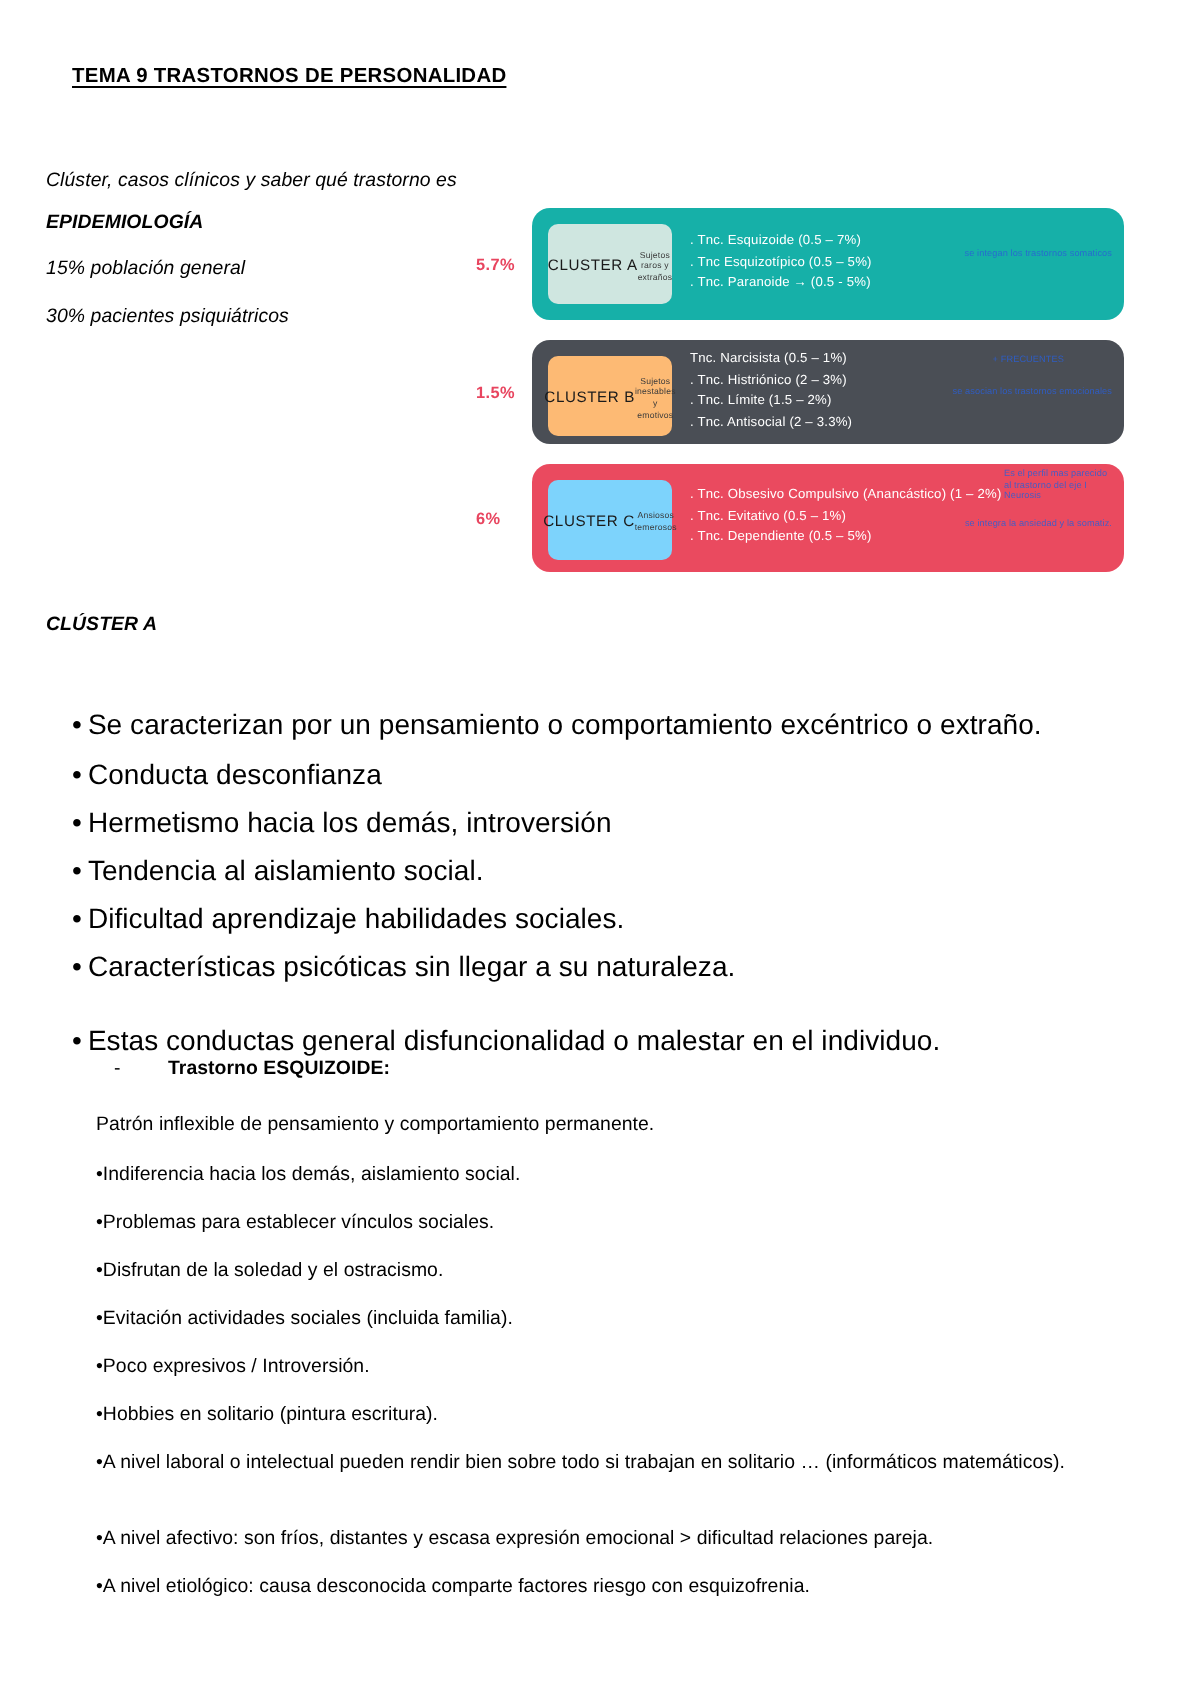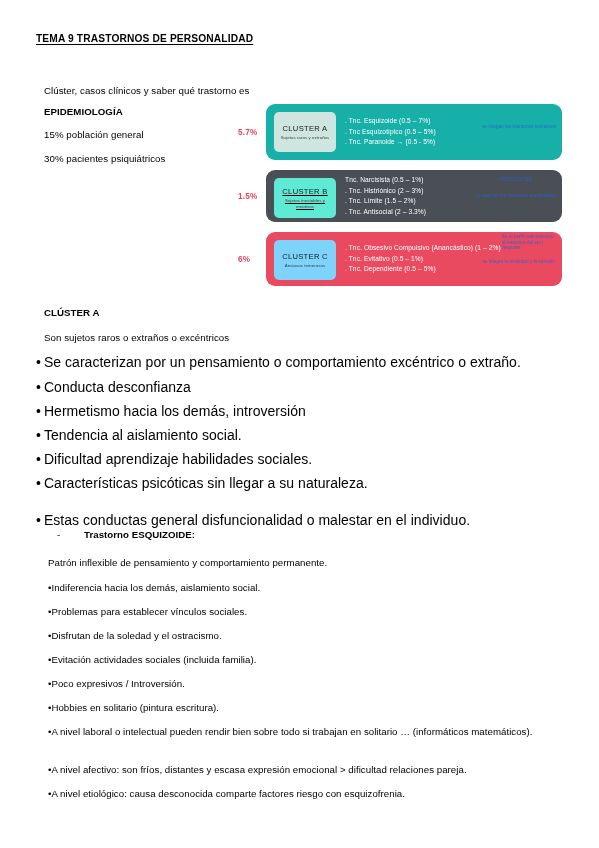--- a/index.html
+++ b/index.html
@@ -26,25 +26,26 @@
     top: 33px;
     font-size: 10.2px;
     font-weight: bold;
     letter-spacing: 0.15px;
     color: #000;
     text-decoration: underline;
     text-underline-offset: 2px;
   }
   .para {
     position: absolute;
-    left: 44px;
+    left: 23px;
     font-size: 9.7px;
     color: #000;
     line-height: 13px;
     letter-spacing: 0.05px;
+    font-style: italic;
   }
   .para.bold { font-weight: bold; }
 
   
   #diagram {
     position: absolute;
     left: 232px;
     top: 104px;
     width: 330px;
     height: 188px;
@@ -79,31 +80,31 @@
   .cluster-a  { background: #16b0a8; height: 56px; }
   .cluster-b  { background: #4a4e55; height: 52px; }
   .cluster-c  { background: #ea4a5f; height: 54px; }
 
   .cluster-tab {
     flex: 0 0 62px;
     width: 62px;
     min-height: 40px;
     border-radius: 5px;
     display: flex;
-    flex-direction: column;
+    flex-direction: row;
     align-items: center;
     justify-content: center;
     text-align: center;
     padding: 16px 2px;
     box-sizing: border-box;
     align-self: stretch;
     margin: 2px 0;
   }
   .tab-a { background: #cfe6e0; }
-  .tab-b { background: #5eead4; text-decoration: underline; }
+  .tab-b { background: #fdba74; }
   .tab-c { background: #7dd3fc; }
 
   .tab-title {
     font-size: 7.6px;
     font-weight: normal;
     letter-spacing: 0.3px;
     color: #1a1a1a;
     white-space: nowrap;
   }
   .tab-sub {
@@ -247,21 +248,20 @@
           <div class="dx-item">. Tnc. Dependiente (0.5 – 5%)</div>
         </div>
         <div class="annot c1">Es el perfil mas parecido al trastorno del eje I Neurosis</div>
         <div class="annot c2">se integra la ansiedad y la somatiz.</div>
       </div>
     </div>
 
   </div>
 
   <div class="para bold" style="top:306px;">CLÚSTER A</div>
-  <div class="para" style="top:331px;">Son sujetos raros o extraños o excéntricos</div>
 
   <div class="bullet-line" style="top:356px;">
     <span class="bt">•</span><span>Se caracterizan por un pensamiento o comportamiento excéntrico o extraño.</span>
   </div>
   <div class="bullet-line" style="top:381px;">
     <span class="bt">•</span><span>Conducta desconfianza</span>
   </div>
   <div class="bullet-line" style="top:405px;">
     <span class="bt">•</span><span>Hermetismo hacia los demás, introversión</span>
   </div>

